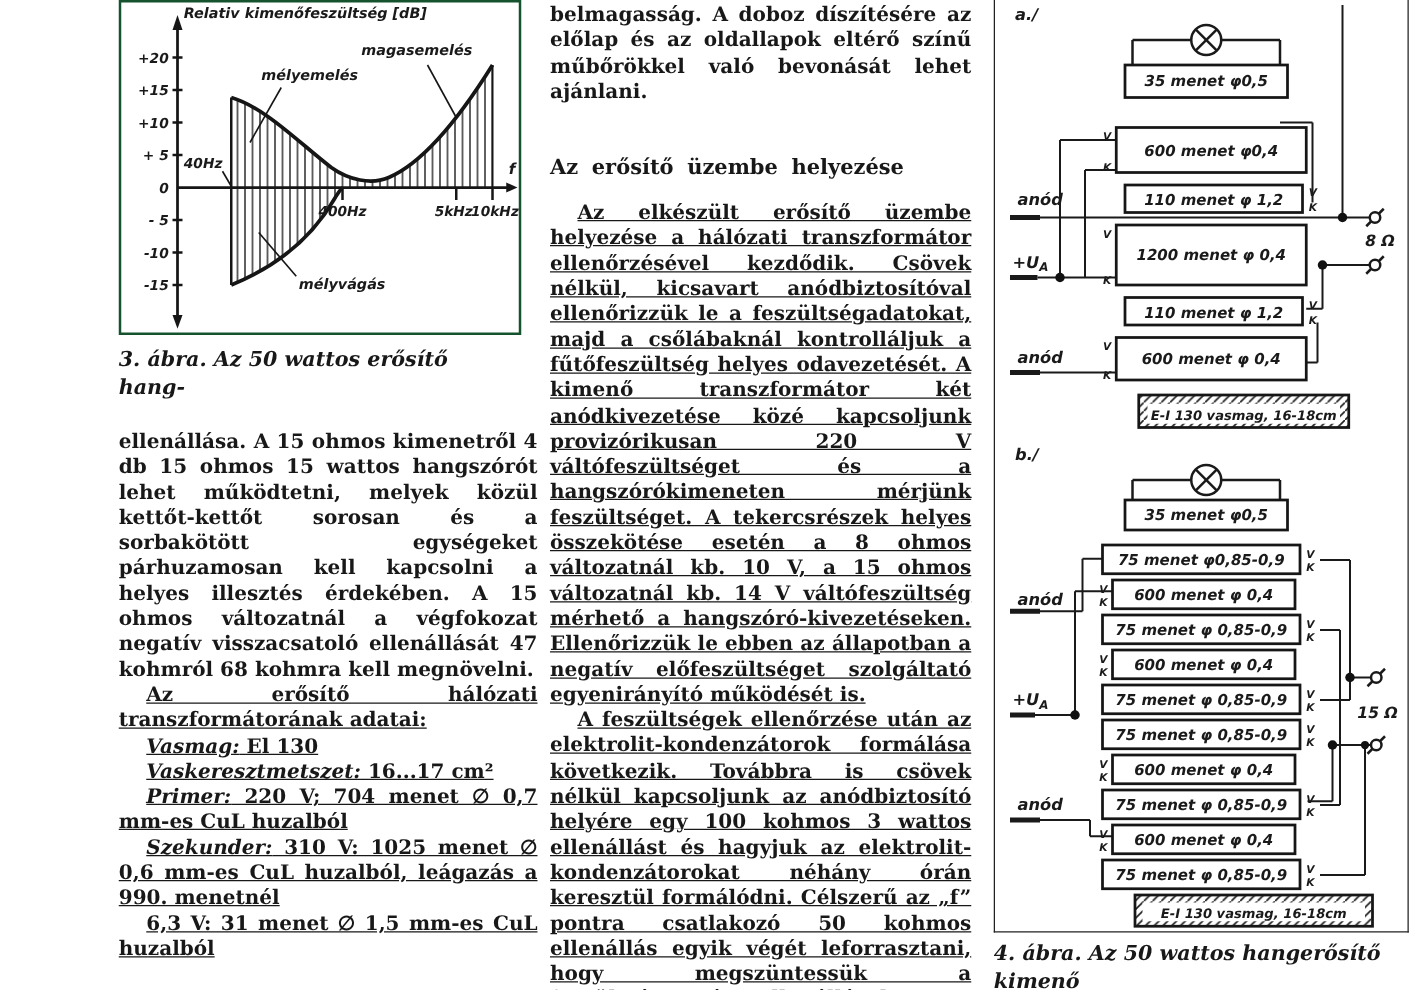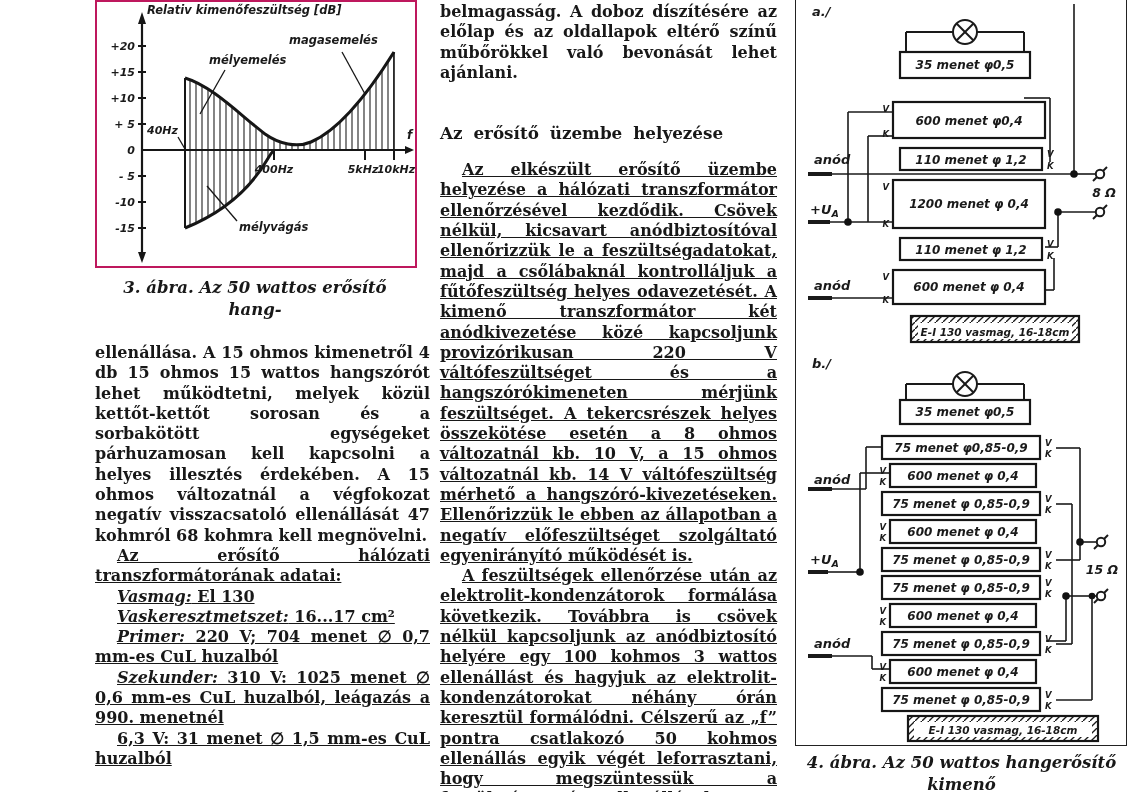--- a/index.html
+++ b/index.html
@@ -2,22 +2,22 @@
 <html><head>
 <meta charset="utf-8">
 <style>
   html,body{margin:0;padding:0;background:#e8e8e4;}
   .page{position:relative;width:1140px;height:792px;background:#ffffff;overflow:hidden;
         font-family:"DejaVu Serif",serif;color:#181818;}
   .col{position:absolute;top:0;}
   .col-left{left:95px;width:335px;}
   .col-mid{left:440px;top:2px;width:337px;}
   .col-right{left:795px;width:333px;}
-  .fig3-frame{width:318px;height:264px;border:2px solid #be185d;background:#fff;text-align:center;}
-  .cap{font-style:italic;font-weight:700;font-size:16.5px;line-height:21.5px;text-align:center;}
+  .fig3-frame{width:318px;height:264px;border:2px solid #14532d;background:#fff;text-align:center;}
+  .cap{font-style:italic;font-weight:700;font-size:16.5px;line-height:21.5px;text-align:left;}
   .cap3{margin-top:9px;width:320px;}
   .cap4{margin-top:6px;width:333px;}
   .bodytext p{margin:0;text-align:justify;font-weight:700;font-size:16px;line-height:20.3px;}
   .ind{text-indent:22px;text-decoration:underline;}
   .lefttext{margin-top:23px;}
   .mid-h{font-size:16.8px;font-weight:700;word-spacing:5px;margin:40px 0 17px 0;}
   .fig4-frame{position:relative;width:330px;height:745px;border-left:1.5px solid #222;
               border-right:1.5px solid #222;border-bottom:1.5px solid #222;background:#fff;}
   svg text{font-family:"DejaVu Sans",sans-serif;font-style:italic;font-weight:bold;fill:#1a1a1a;}
   .spec-lbl{font-style:italic;}

